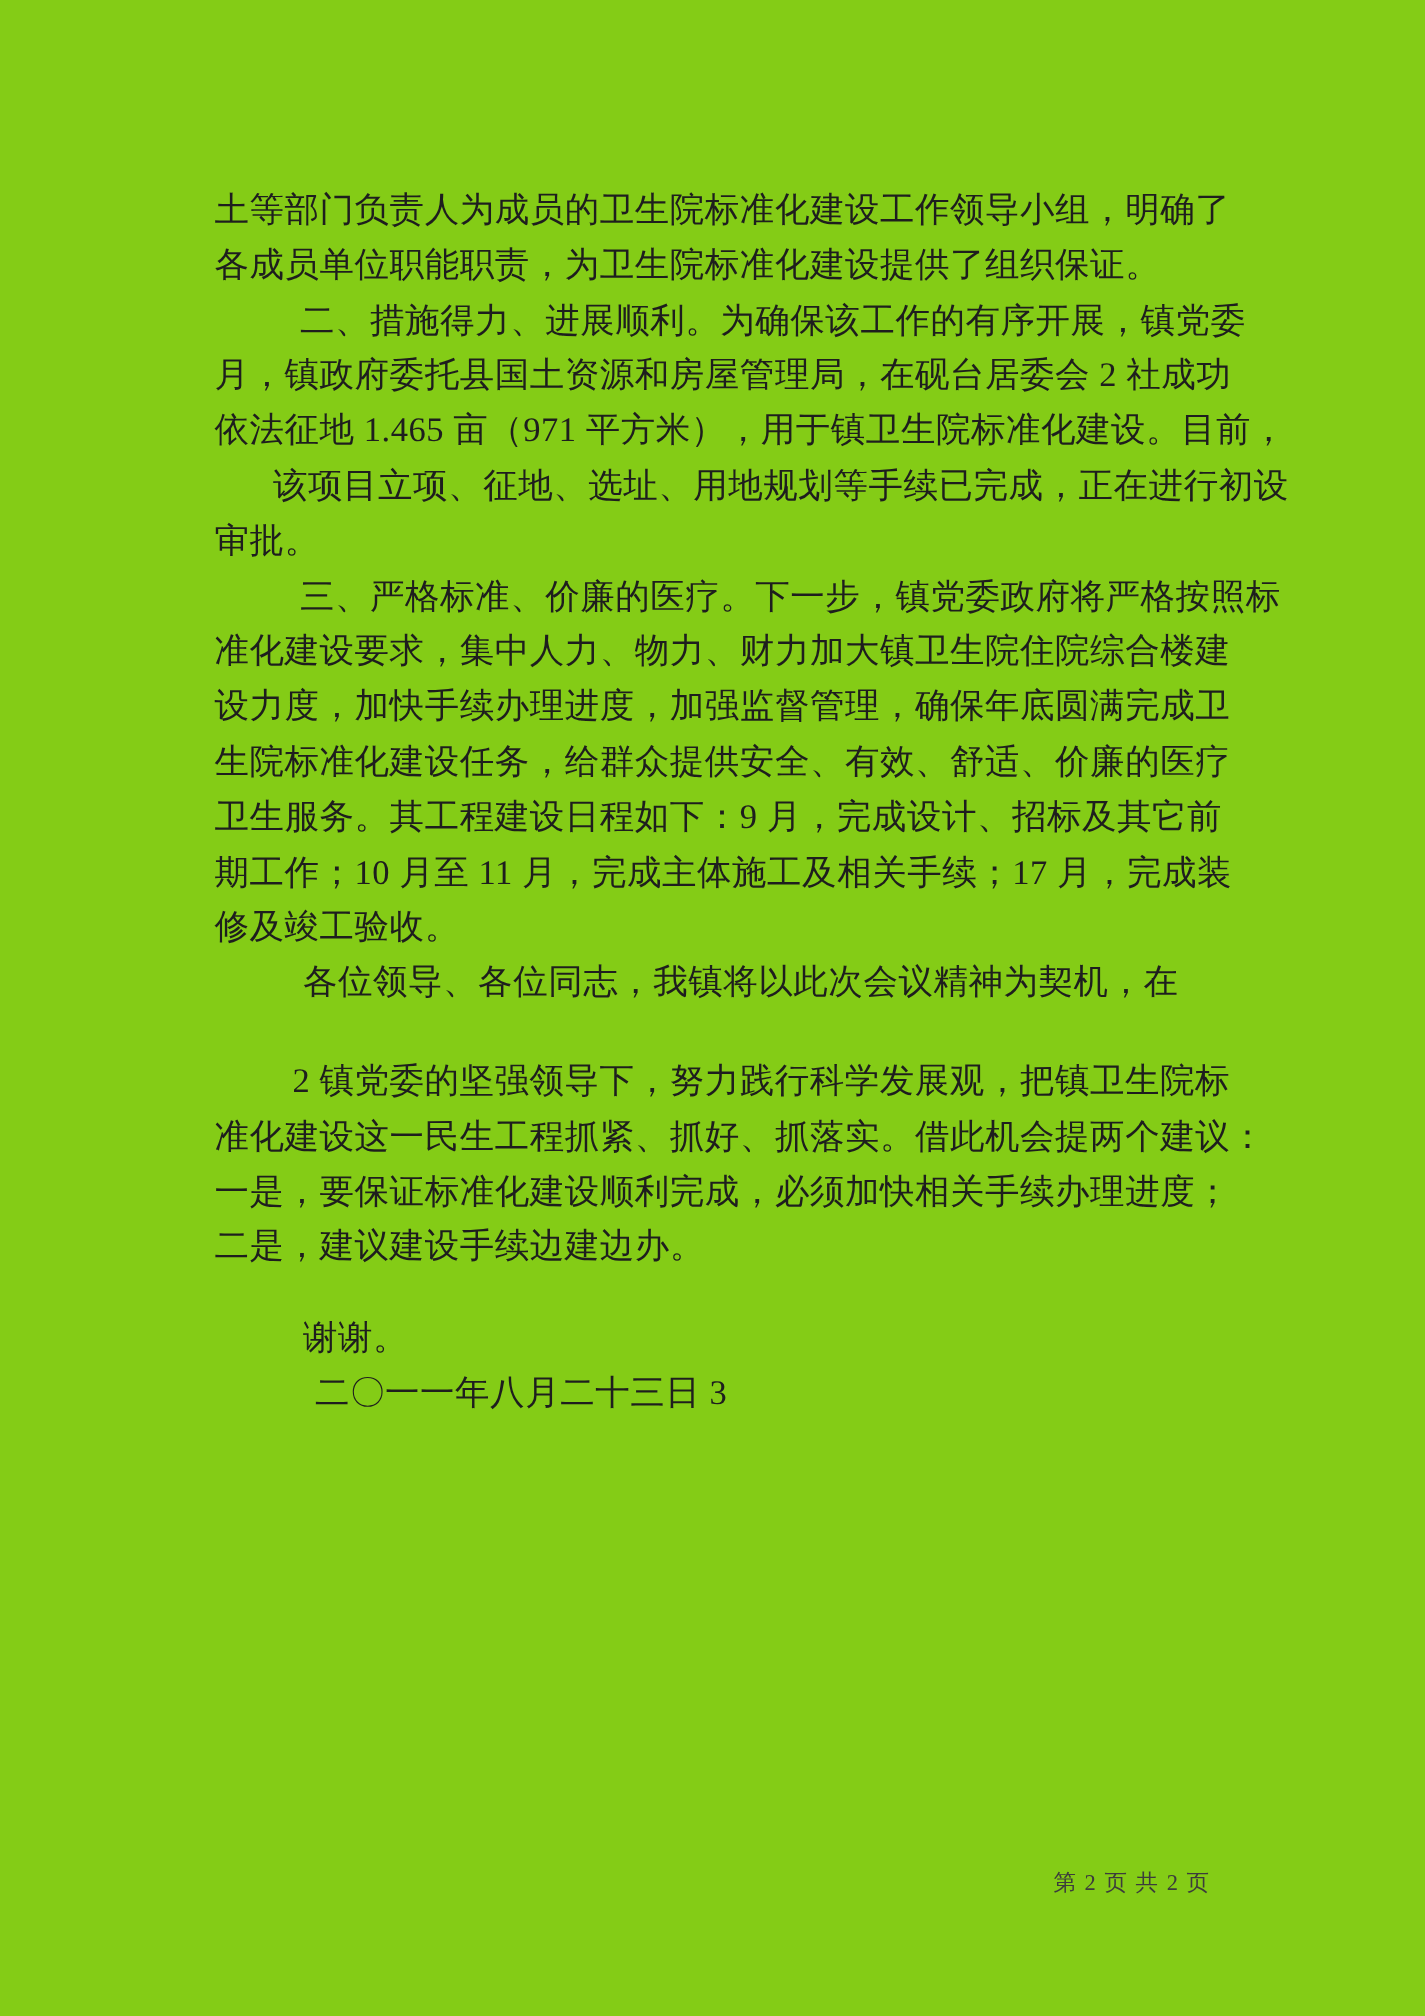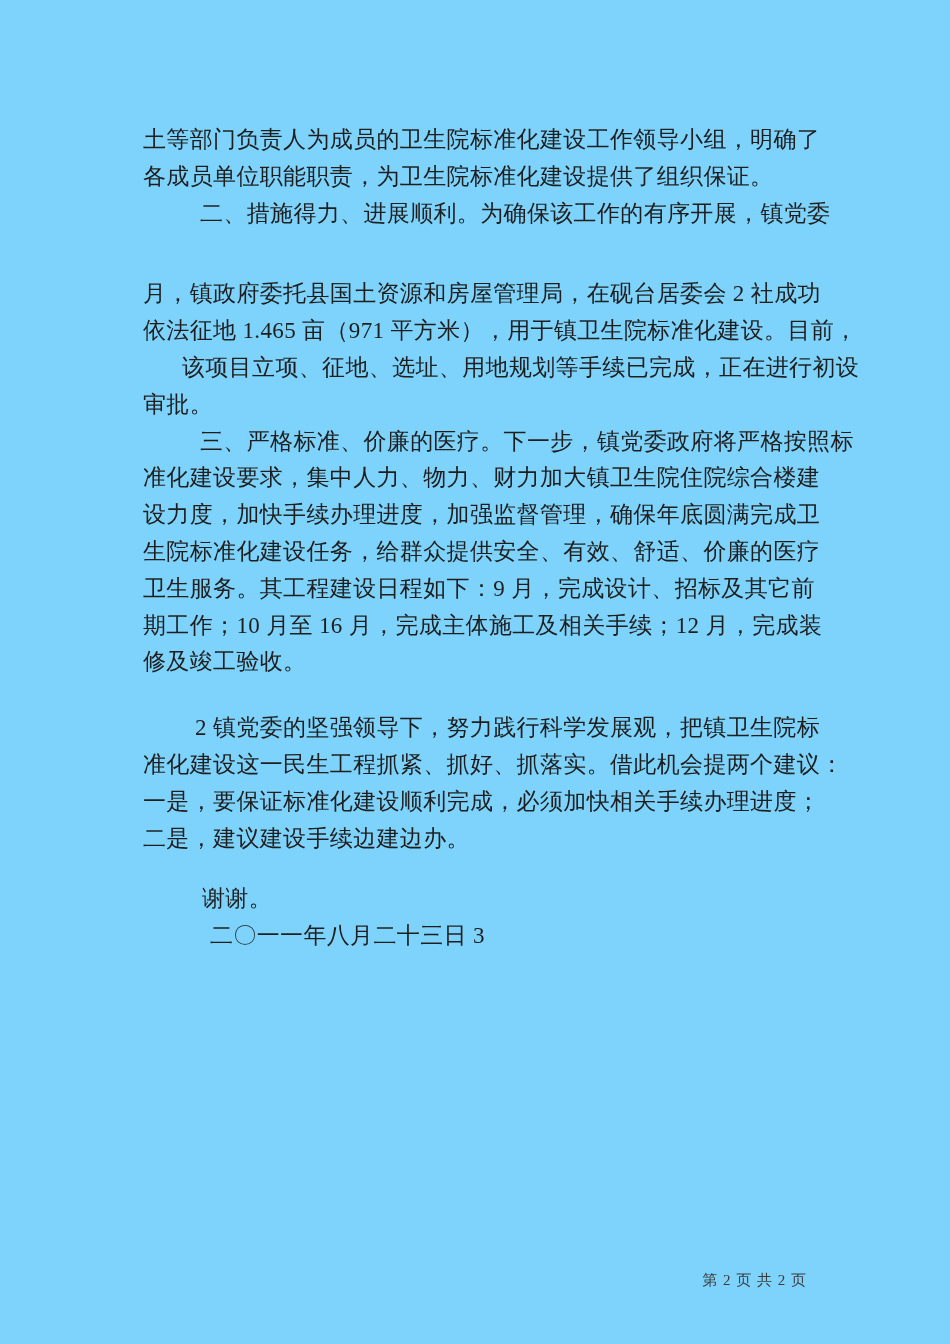--- a/index.html
+++ b/index.html
@@ -4,21 +4,21 @@
 <style>
   html, body {
     margin: 0;
     padding: 0;
     background: #ffffff;
   }
   .viewport {
     position: relative;
     width: 950px;
     height: 1344px;
-    background: #7dd3fc;
+    background: #84cc16;
     overflow: hidden;
     font-family: "Liberation Serif", "DejaVu Serif", serif;
   }
   .text-block {
     position: absolute;
     left: 143px;
     top: 122px;
     width: 720px;
     color: #1e1e1e;
   }
@@ -29,47 +29,47 @@
     letter-spacing: 0.35px;
     white-space: nowrap;
     overflow: visible;
   }
   .footer {
     position: absolute;
     top: 1246px;
     right: 143px;
     text-align: right;
     color: #3c3c3c;
-    margin-top: 24px;
   }
   .footer span {
     font-size: 15px;
     line-height: 20px;
     letter-spacing: 1px;
   }
 </style>
 </head>
 <body>
 
 <div class="viewport">
   <div class="text-block" id="document-body">
       <div class="line" style="text-indent: 0px;">土等部门负责人为成员的卫生院标准化建设工作领导小组，明确了</div>
       <div class="line" style="text-indent: 0px;">各成员单位职能职责，为卫生院标准化建设提供了组织保证。</div>
       <div class="line" style="text-indent: 57px;">二、措施得力、进展顺利。为确保该工作的有序开展，镇党委</div>
-      <div class="line" style="text-indent: 0px; margin-top: 44px;">月，镇政府委托县国土资源和房屋管理局，在砚台居委会 2 社成功</div>
+      <div class="line" style="text-indent: 0px;">月，镇政府委托县国土资源和房屋管理局，在砚台居委会 2 社成功</div>
       <div class="line" style="text-indent: 0px;">依法征地 1.465 亩（971 平方米），用于镇卫生院标准化建设。目前，</div>
       <div class="line" style="text-indent: 0px; margin-left: 39px;">该项目立项、征地、选址、用地规划等手续已完成，正在进行初设</div>
       <div class="line" style="text-indent: 0px;">审批。</div>
       <div class="line" style="text-indent: 57px;">三、严格标准、价廉的医疗。下一步，镇党委政府将严格按照标</div>
       <div class="line" style="text-indent: 0px;">准化建设要求，集中人力、物力、财力加大镇卫生院住院综合楼建</div>
       <div class="line" style="text-indent: 0px;">设力度，加快手续办理进度，加强监督管理，确保年底圆满完成卫</div>
       <div class="line" style="text-indent: 0px;">生院标准化建设任务，给群众提供安全、有效、舒适、价廉的医疗</div>
       <div class="line" style="text-indent: 0px;">卫生服务。其工程建设日程如下：9 月，完成设计、招标及其它前</div>
-      <div class="line" style="text-indent: 0px;">期工作；10 月至 16 月，完成主体施工及相关手续；12 月，完成装</div>
+      <div class="line" style="text-indent: 0px;">期工作；10 月至 11 月，完成主体施工及相关手续；17 月，完成装</div>
       <div class="line" style="text-indent: 0px;">修及竣工验收。</div>
+      <div class="line" style="text-indent: 59px;">各位领导、各位同志，我镇将以此次会议精神为契机，在</div>
       <div class="line" style="text-indent: 52px; margin-top: 29px;">2 镇党委的坚强领导下，努力践行科学发展观，把镇卫生院标</div>
       <div class="line" style="text-indent: 0px;">准化建设这一民生工程抓紧、抓好、抓落实。借此机会提两个建议：</div>
       <div class="line" style="text-indent: 0px;">一是，要保证标准化建设顺利完成，必须加快相关手续办理进度；</div>
       <div class="line" style="text-indent: 0px;">二是，建议建设手续边建边办。</div>
       <div class="line" style="text-indent: 59px; margin-top: 24px;">谢谢。</div>
       <div class="line" style="text-indent: 67px;">二〇一一年八月二十三日 3</div>
     </div>
   <div class="footer">
     <span>第 2 页 共 2 页</span>
   </div>

